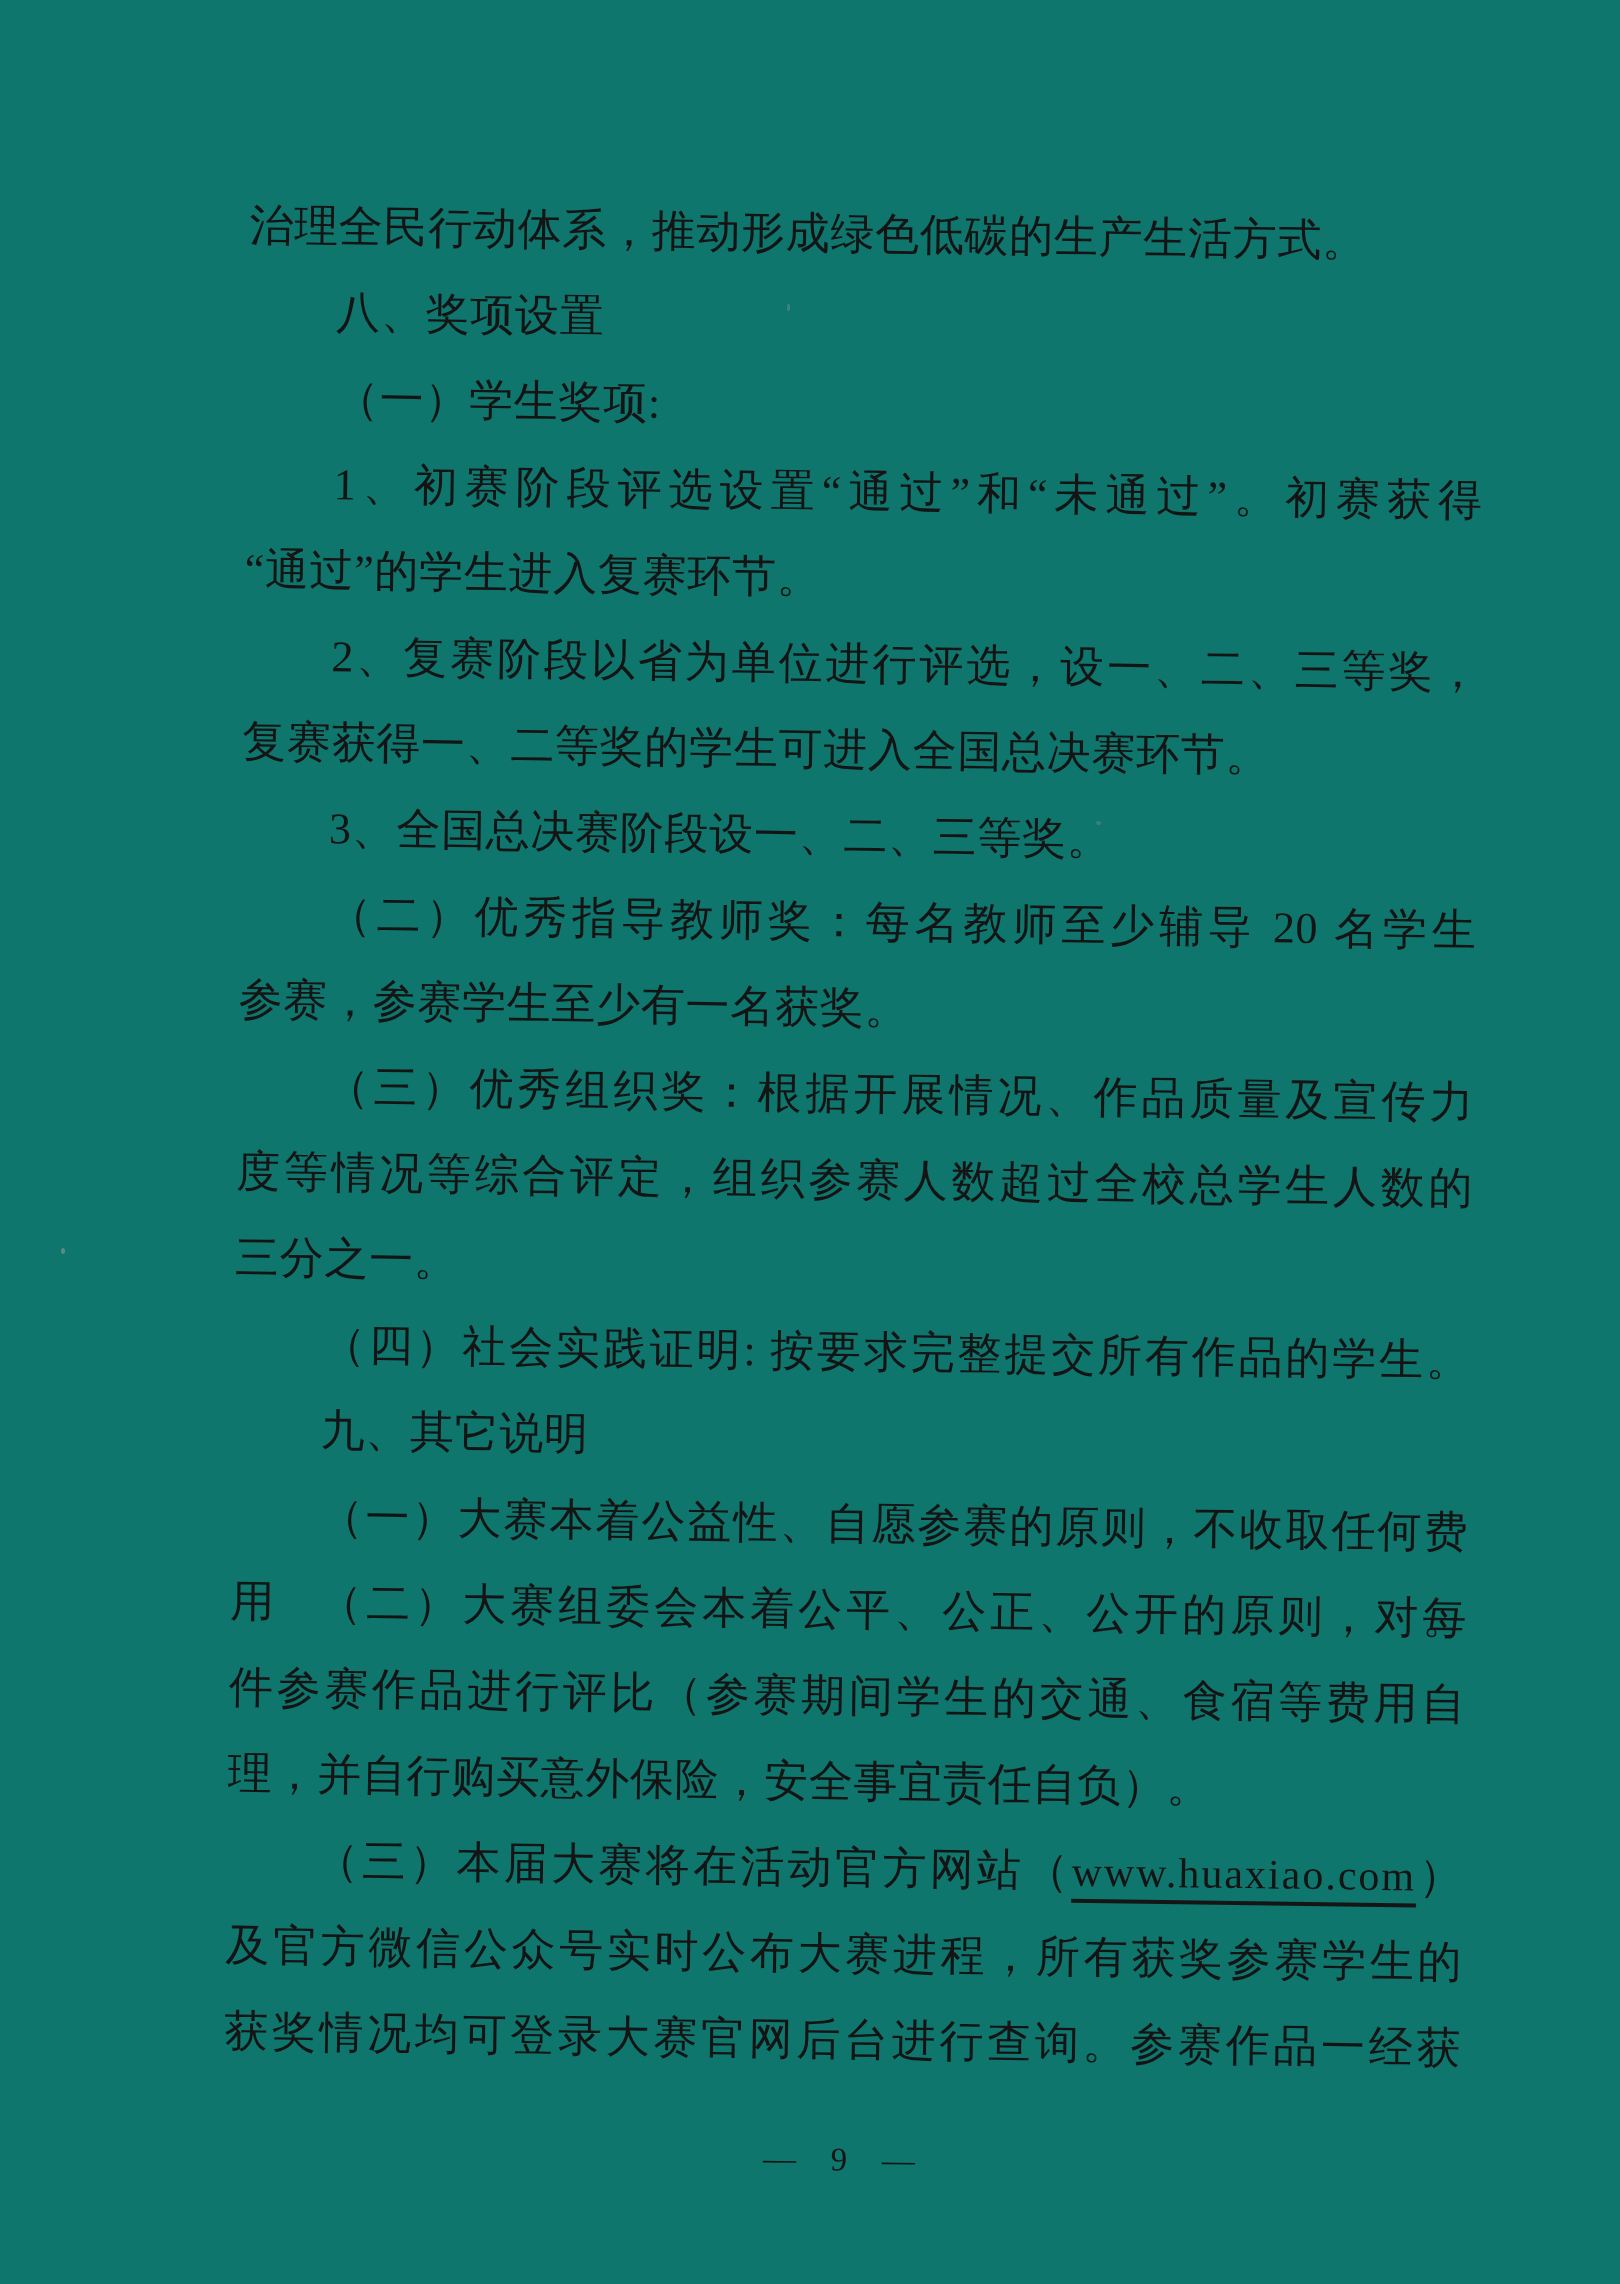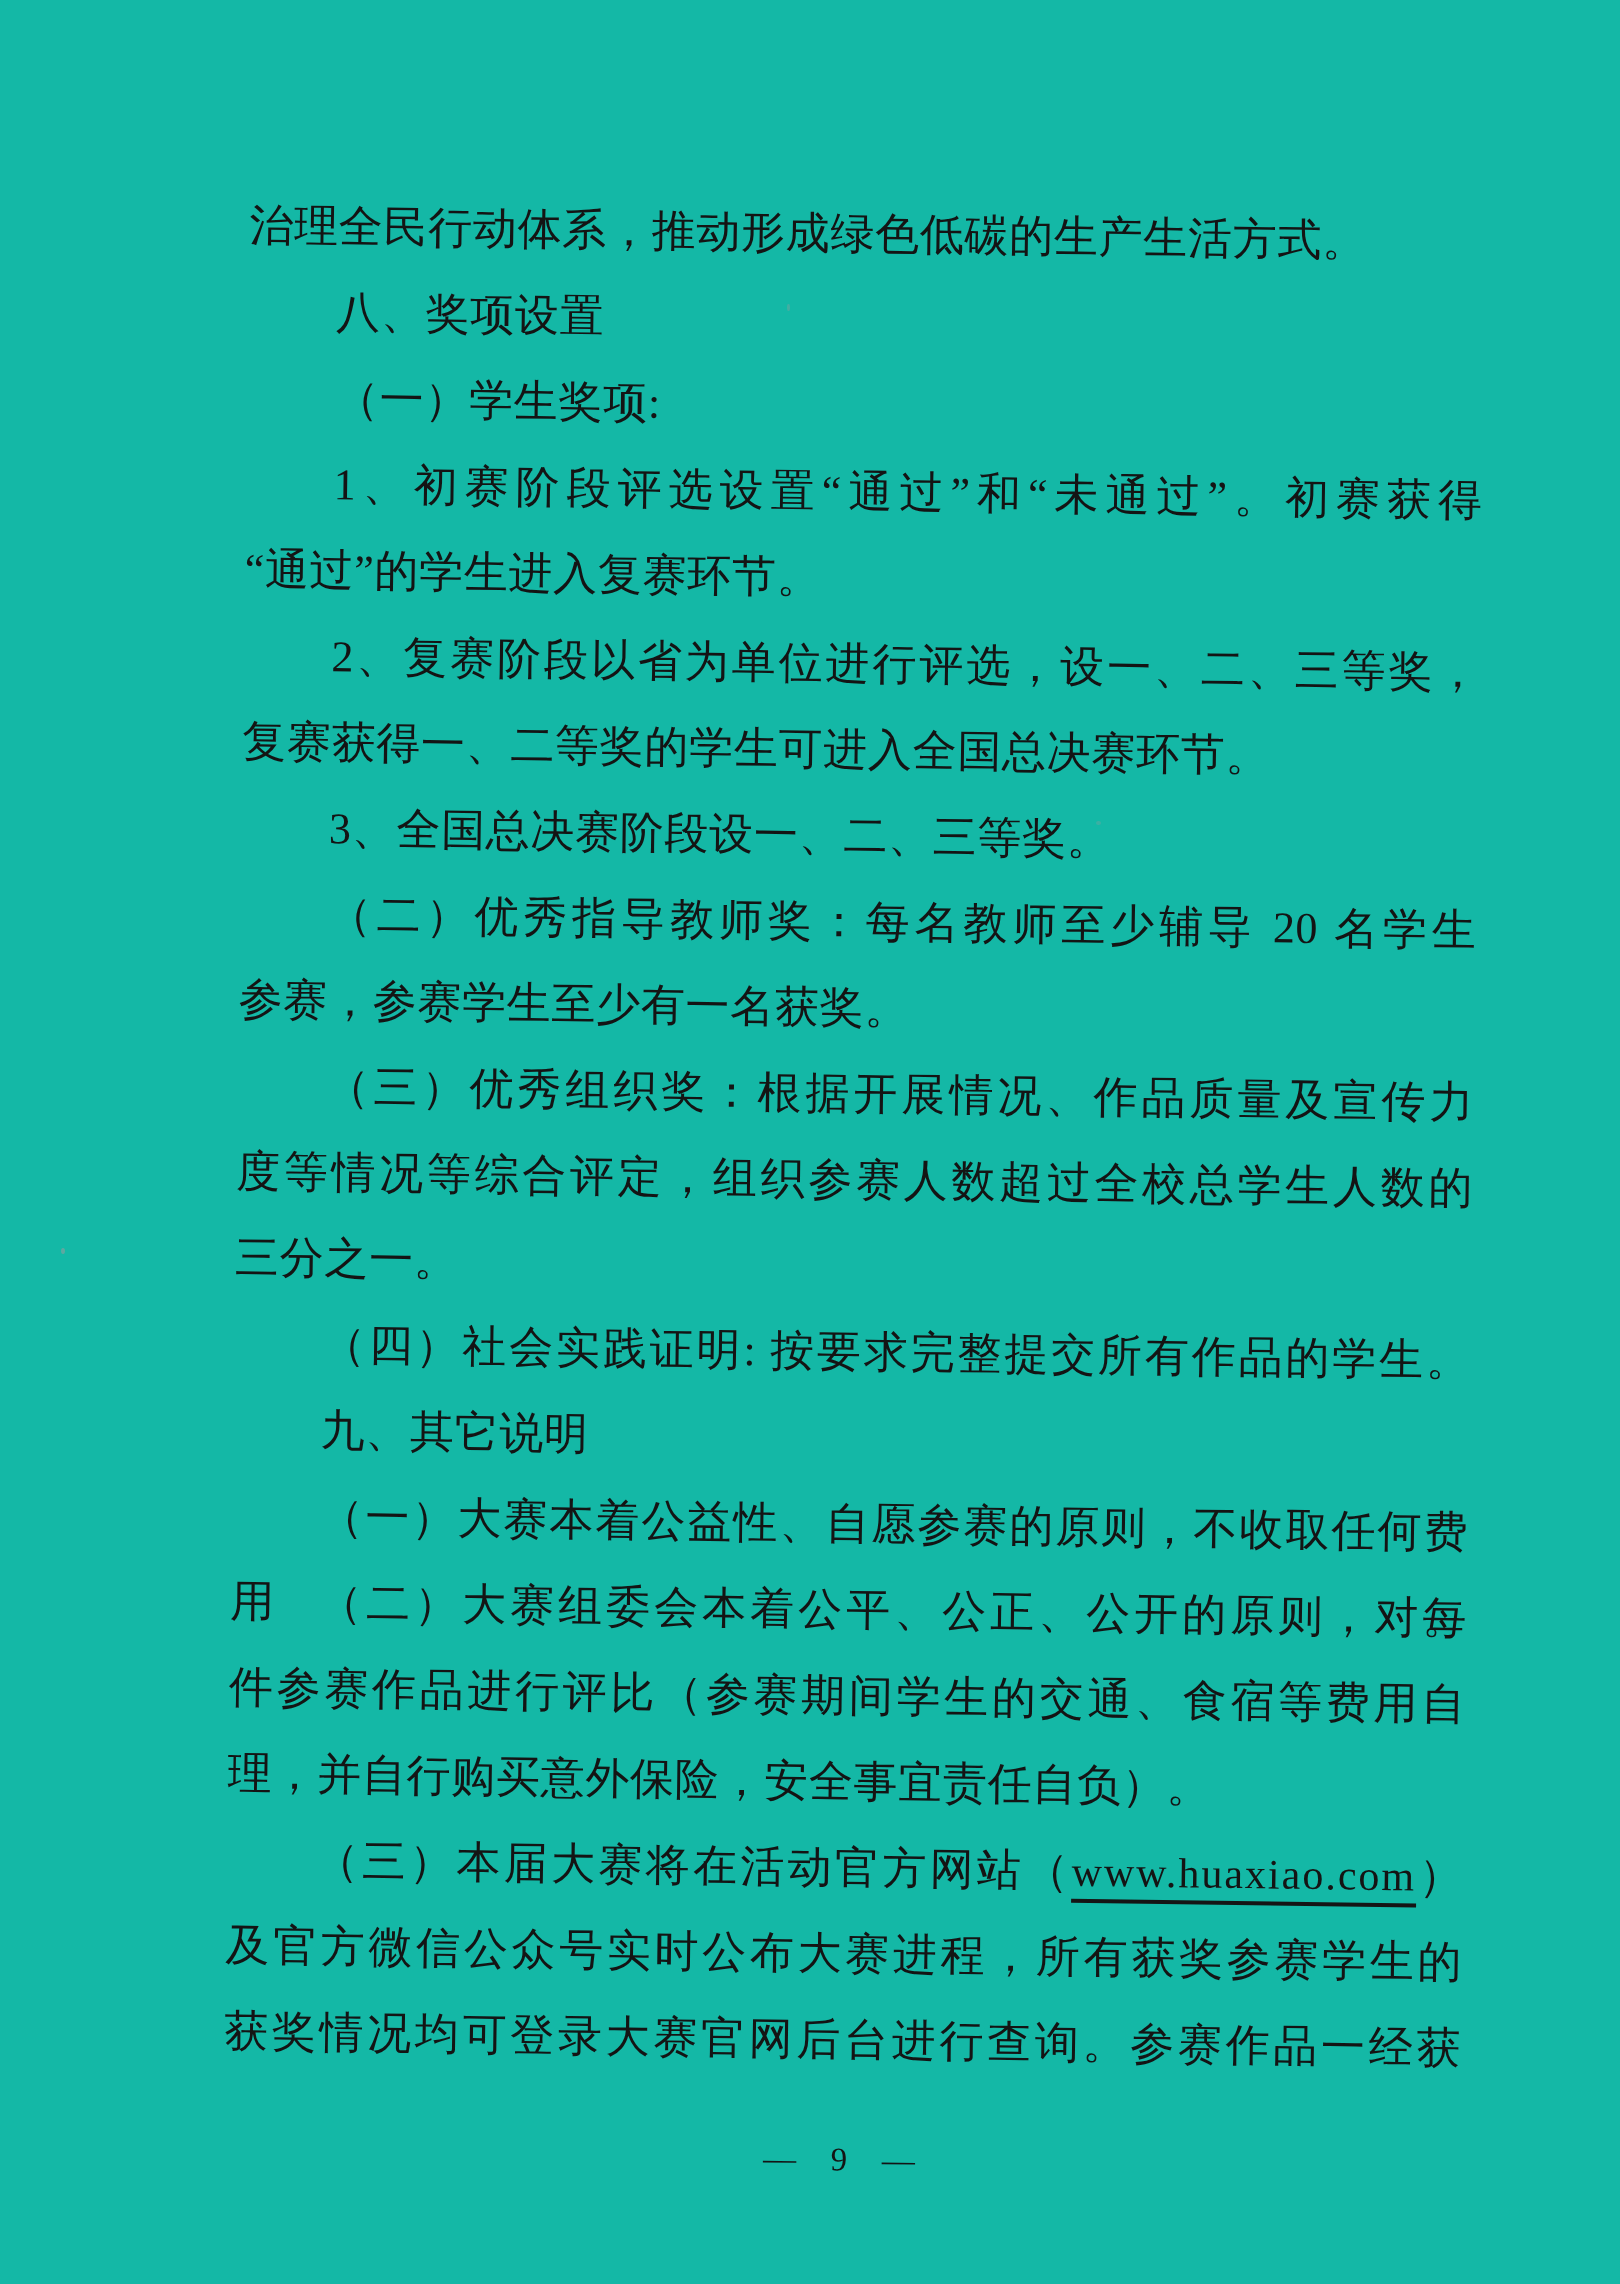--- a/index.html
+++ b/index.html
@@ -1,19 +1,19 @@
 <!DOCTYPE html>
 <html style="font-size:10.5px"><head>
 <meta charset="utf-8">
 <style>
   html,body{margin:0;padding:0;background:#e8e8e8;}
   .page{
     position:relative;
     width:1621px;height:2284px;
-    background:#14b8a6;
+    background:#0f766e;
     overflow:hidden;
     font-family:"Liberation Serif","DejaVu Serif",serif;
     color:#141414;
   }
   .content{
     position:absolute;
     left:250px;top:183px;
     width:1237px;
     transform:rotate(0.8deg);
     transform-origin:0 0;

